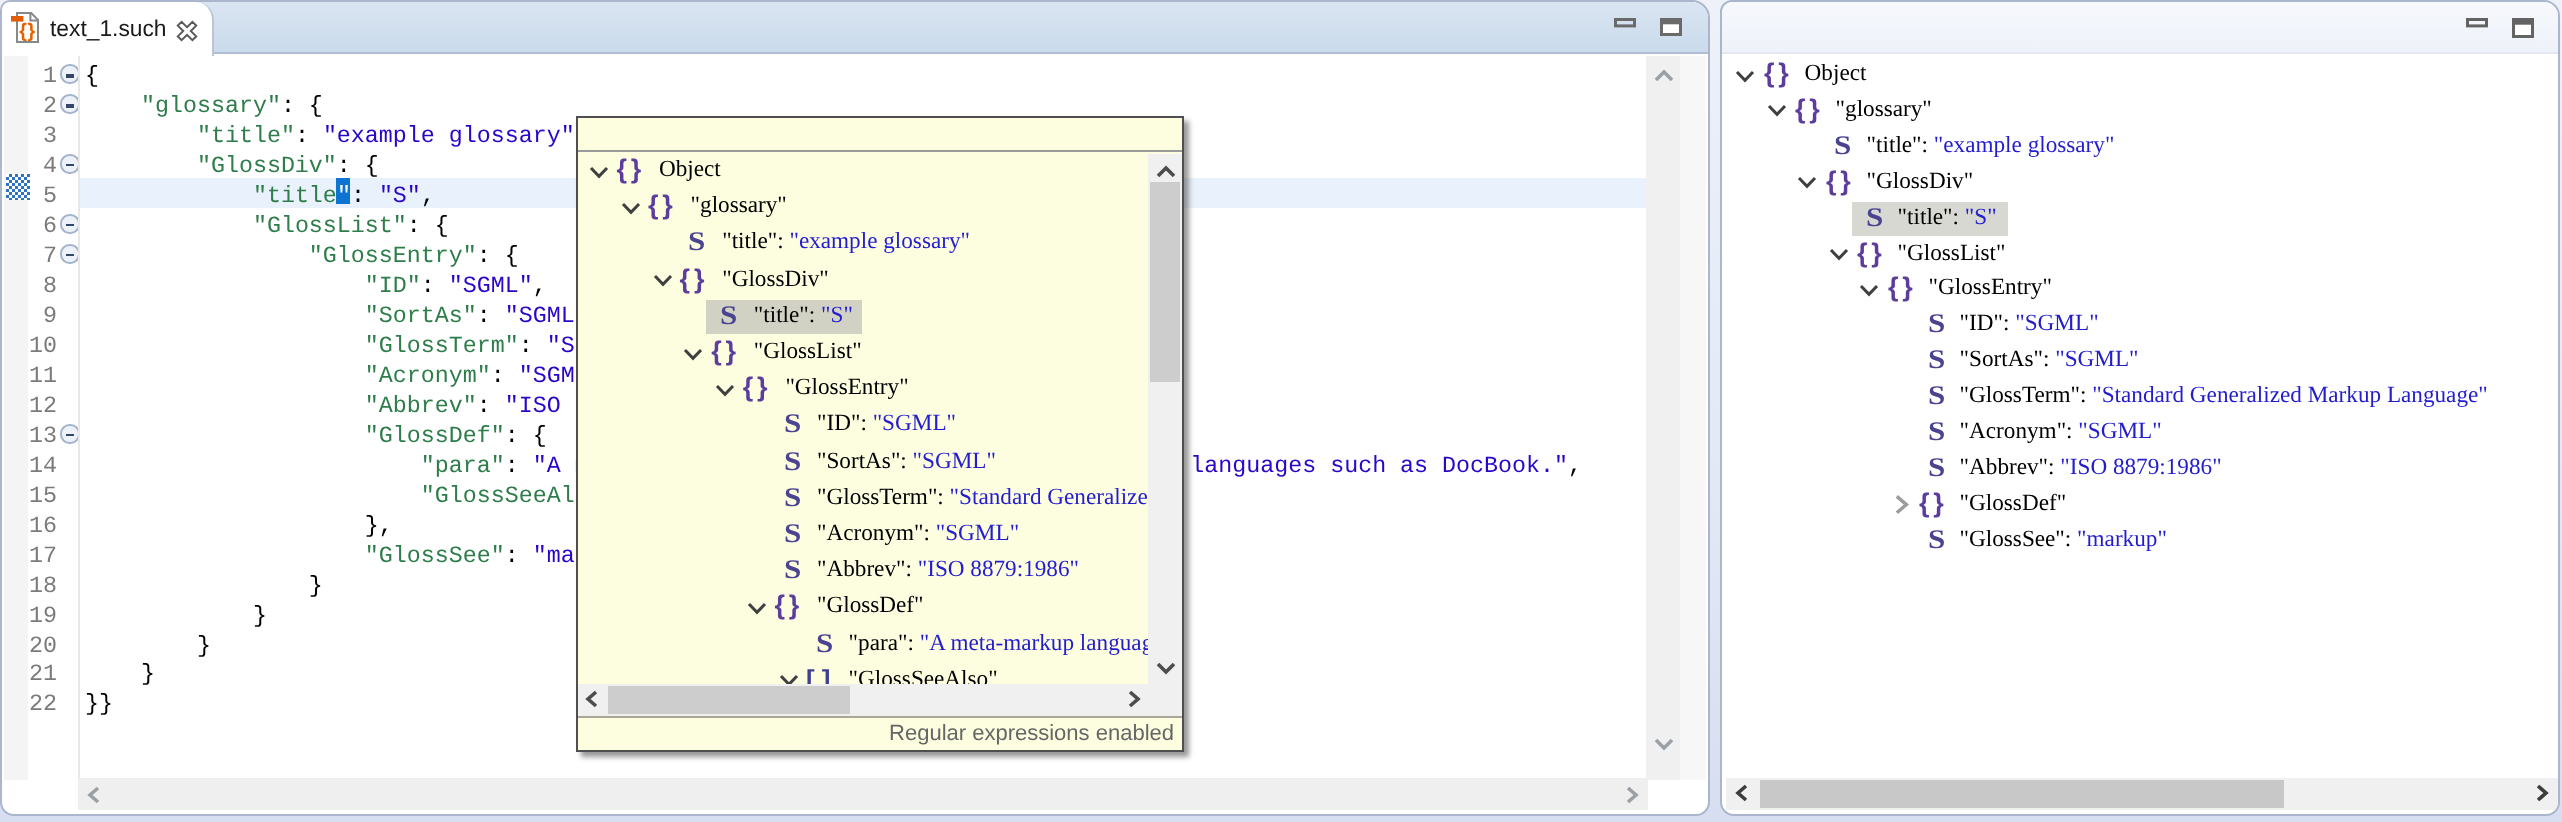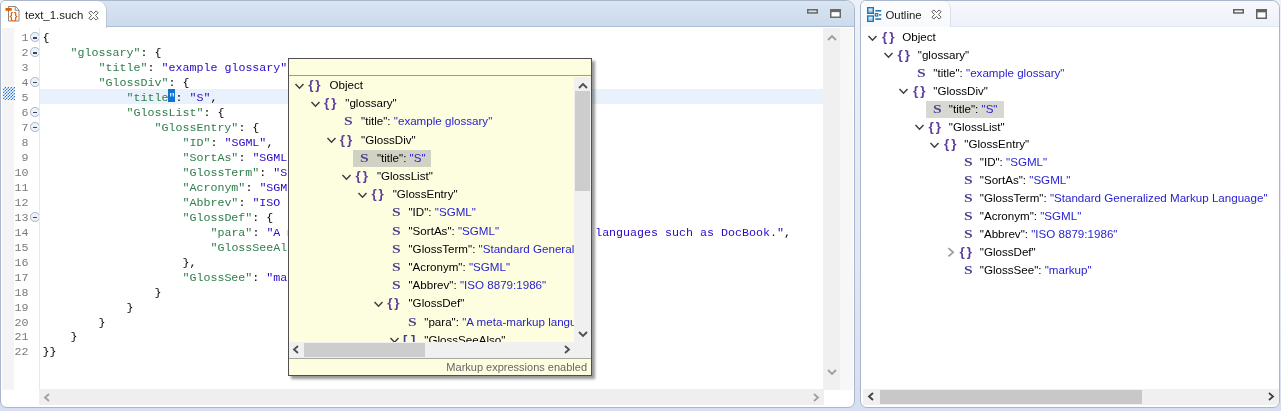--- a/index.html
+++ b/index.html
@@ -31,21 +31,21 @@
 #code .k { color:#2e7d4b; }
 #code .s { color:#2b06c9; }
 #code .sel { color:#fff; }
 #edvs { position:absolute; right:14px; top:27px; width:17px; height:362px; background:#f0f0f0; }
 #edov { position:absolute; right:1px; top:27px; width:13px; height:362px; background:#f7f7f7; }
 #edhs { position:absolute; left:38px; bottom:2px; width:785px; height:16px; background:#efefef; }
 #pop { position:absolute; left:288.0px; top:58.0px; width:304.0px; height:318.0px;
   background:#fdfee0; border:1px solid #4f4f4f; box-shadow:2.5px 2.5px 2.5px rgba(70,70,70,.55); }
 #popfilter { position:absolute; left:0; top:0; width:100%; height:17px; border-bottom:1px solid #9b9b9b; }
 #poptree { position:absolute; left:0; top:18px; width:285px; height:267.5px; overflow:hidden; }
-.trow { font-size:11.6px; color:#000; white-space:nowrap; }
+.trow { font-size:11.6px; color:#000; white-space:nowrap;font-family:Liberation Serif, serif; }
 .tv { color:#241dce; }
 .oicon { font-size:13.5px; font-weight:bold; color:#5c3d9c; letter-spacing:1.9px; }
 .sicon { font-family:"Liberation Serif",serif; font-size:13.5px; font-weight:bold; color:#4a4390; transform:scaleX(1.15); transform-origin:left; }
 .aicon { font-size:13px; font-weight:bold; color:#3f3f8f; letter-spacing:0.5px; }
 #popvs { position:absolute; right:0; top:18px; width:17px; height:266px; background:#f0f0f0; }
 #popvs .thumb { position:absolute; left:1px; top:14px; width:15px; height:100px; background:#cdcdcd; }
 #pophs { position:absolute; left:0; bottom:17px; width:100%; height:16px; background:#f0f0f0; }
 #pophs .thumb { position:absolute; left:15px; top:1px; width:121px; height:14px; background:#cdcdcd; }
 #popstatus { position:absolute; left:0; bottom:0; width:100%; height:17px; border-top:1px solid #a8a89a;
   font-size:11px; color:#666; text-align:right; padding-right:4px; line-height:16px; }
@@ -234,45 +234,25 @@
   </div>
   <div id="pophs">
     <svg class="abs" style="left:3px;top:3px" width="8" height="9" viewBox="0 0 8 9">
         <polyline points="6,1 2,4.5 6,8" fill="none" stroke="#4d4d4d" stroke-width="1.8"></polyline>
       </svg>
     <div class="thumb"></div>
     <svg class="abs" style="right:20px;top:3px" width="8" height="9" viewBox="0 0 8 9">
         <polyline points="2,1 6,4.5 2,8" fill="none" stroke="#4d4d4d" stroke-width="1.8"></polyline>
       </svg>
   </div>
-  <div id="popstatus">Markup expressions enabled</div>
+  <div id="popstatus">Regular expressions enabled</div>
 </div>
 
 <div id="rp">
   <div id="rphead"></div>
-  <div id="rptab">
-    <svg class="abs" style="left:6px;top:6px" width="15" height="15" viewBox="0 0 15 15">
-      <defs>
-          <linearGradient id="g1" x1="0" y1="0" x2="0" y2="1">
-            <stop offset="0" stop-color="#ffffff"></stop>
-            <stop offset="1" stop-color="#7fb2d8"></stop>
-          </linearGradient>
-        </defs>
-      <rect x="0.7" y="0.7" width="5.6" height="5.6" fill="url(#g1)" stroke="#1b75b8" stroke-width="1.4"></rect>
-      <rect x="0.7" y="9" width="5.6" height="5.6" fill="url(#g1)" stroke="#1b75b8" stroke-width="1.4"></rect>
-      <rect x="8.3" y="3" width="6" height="1.6" fill="#2277b4"></rect>
-      <rect x="8.3" y="11.3" width="6" height="1.6" fill="#2277b4"></rect>
-      <rect x="8.3" y="6.6" width="2.4" height="2.4" fill="none" stroke="#2277b4" stroke-width="1.2"></rect>
-      <rect x="12" y="7.2" width="2.3" height="1.4" fill="#2277b4"></rect>
-    </svg>
-    <span class="lbl">Outline</span>
-    <svg class="abs" style="left:70px;top:8px" width="11" height="11" viewBox="0 0 11 11">
-      <path d="M5.5 3.6 L8.2 0.9 L10.1 2.8 L7.4 5.5 L10.1 8.2 L8.2 10.1 L5.5 7.4 L2.8 10.1 L0.9 8.2 L3.6 5.5 L0.9 2.8 L2.8 0.9 Z" fill="#fff" stroke="#5a5a5a" stroke-width="1"></path>
-    </svg>
-  </div>
   <svg class="abs" style="left:372px;top:8px" width="11" height="5" viewBox="0 0 11 5">
       <rect x="0.75" y="0.75" width="9.5" height="3.2" fill="none" stroke="#636363" stroke-width="1.5"></rect>
     </svg>
   <svg class="abs" style="left:395px;top:8px" width="11" height="10" viewBox="0 0 11 10">
       <rect x="0.75" y="0.75" width="9.5" height="8.5" fill="#fff" stroke="#636363" stroke-width="1.5"></rect>
       <rect x="0.75" y="0.75" width="9.5" height="2.6" fill="#636363"></rect>
     </svg>
   <div style="position:absolute;left:0;top:0;width:418px;height:388px;overflow:hidden">
 <svg class="abs" style="left:6.5px;top:31.5px" width="11" height="10" viewBox="0 0 11 10">
         <polyline points="1.5,3 5.5,7.2 9.5,3" fill="none" stroke="#3f3f3f" stroke-width="1.5"></polyline>

